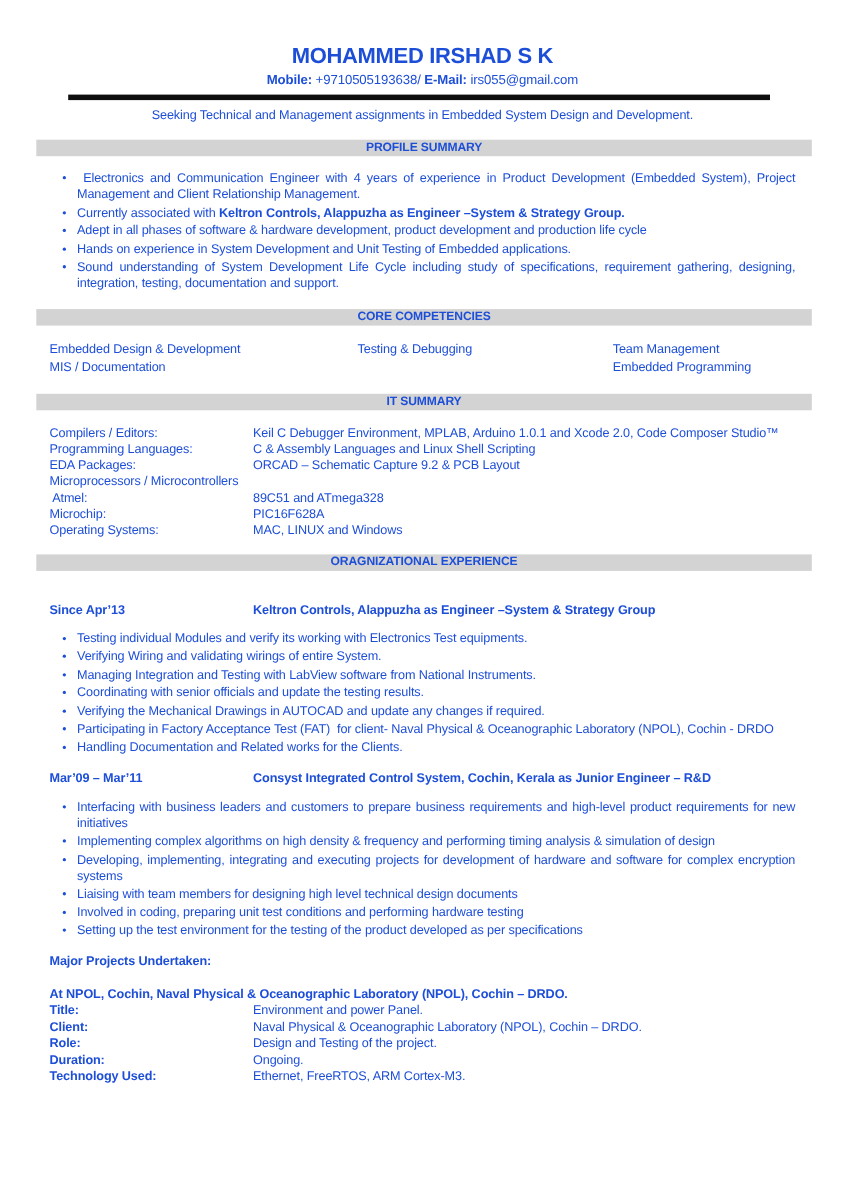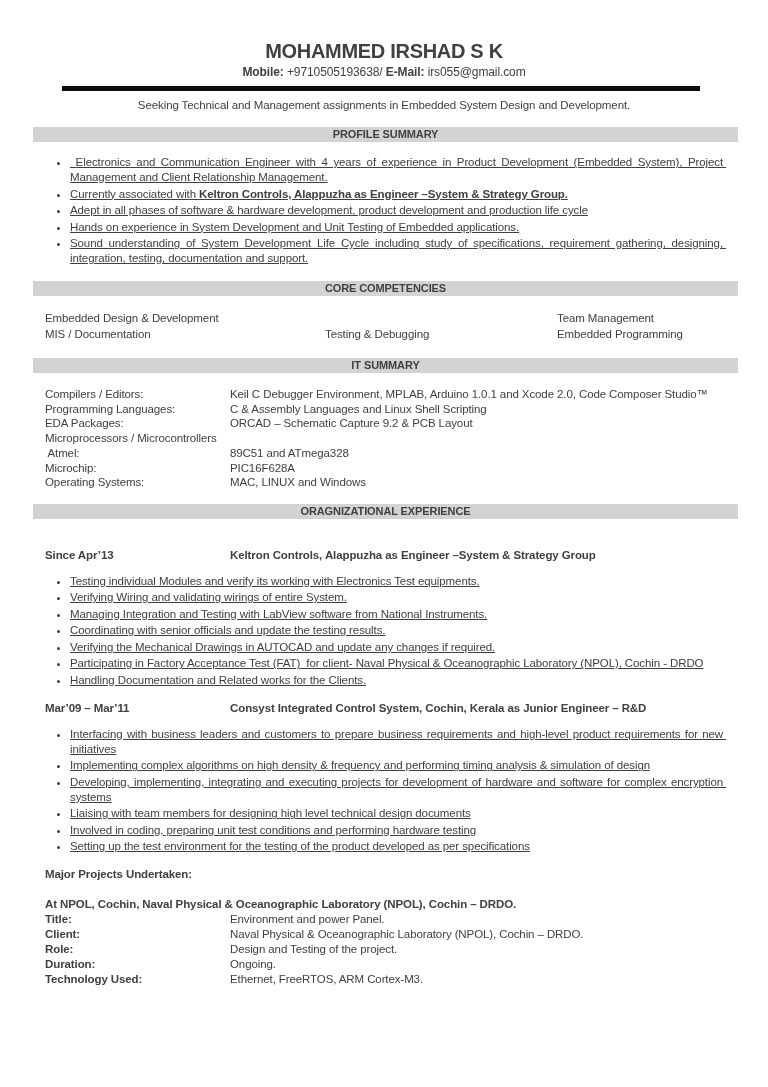--- a/index.html
+++ b/index.html
@@ -5,21 +5,21 @@
   html,body { margin:0; padding:0; background:#ffffff; }
   .page {
     position:relative;
     width:768px; height:1087px;
     margin:0 auto;
     background:#ffffff;
     box-sizing:border-box;
     padding:40px 45px 0 45px;
     overflow:hidden;
     font-family:"Liberation Sans", sans-serif;
-    color:#404040;
+    color:#1d4ed8;
     letter-spacing:-0.1px;
   }
   h1.name {
     margin:0; text-align:center;
     font-size:20px; font-weight:bold; letter-spacing:-0.3px;
     line-height:23px;
   }
   .contact {
     margin:2px 0 0 0; text-align:center;
     font-size:12px; line-height:15px;
@@ -42,23 +42,22 @@
   .bar-gap-b { margin-top:16px; }
   .bar-gap-c { margin-top:15px; }
   .bullets {
     list-style:disc;
     margin:13px 0 0 0; padding:0 0 0 25px;
   }
   .bullets li {
     font-size:11.5px; line-height:15px;
     text-align:justify; white-space:pre-wrap;
     margin:0 0 1.5px 0;
-    text-decoration:underline;
-  }
-  .comp-grid { display:flex; margin-top:15px; font-size:11.5px; line-height:15.5px;align-items:flex-end; }
+  }
+  .comp-grid { display:flex; margin-top:15px; font-size:11.5px; line-height:15.5px; }
   .comp-col-0 { width:280px; }
   .comp-col-1 { width:232px; }
   .comp-col-2 { flex:1; }
   .kv-table { margin-top:14px; }
   .kv-row { display:flex; font-size:11.5px; line-height:14.7px; }
   .kv-label { flex:0 0 185px; white-space:pre; }
   .kv-label.b { font-weight:bold; }
   .kv-value { flex:1; text-align:justify; }
   .job-head {
     display:flex; font-weight:bold;

